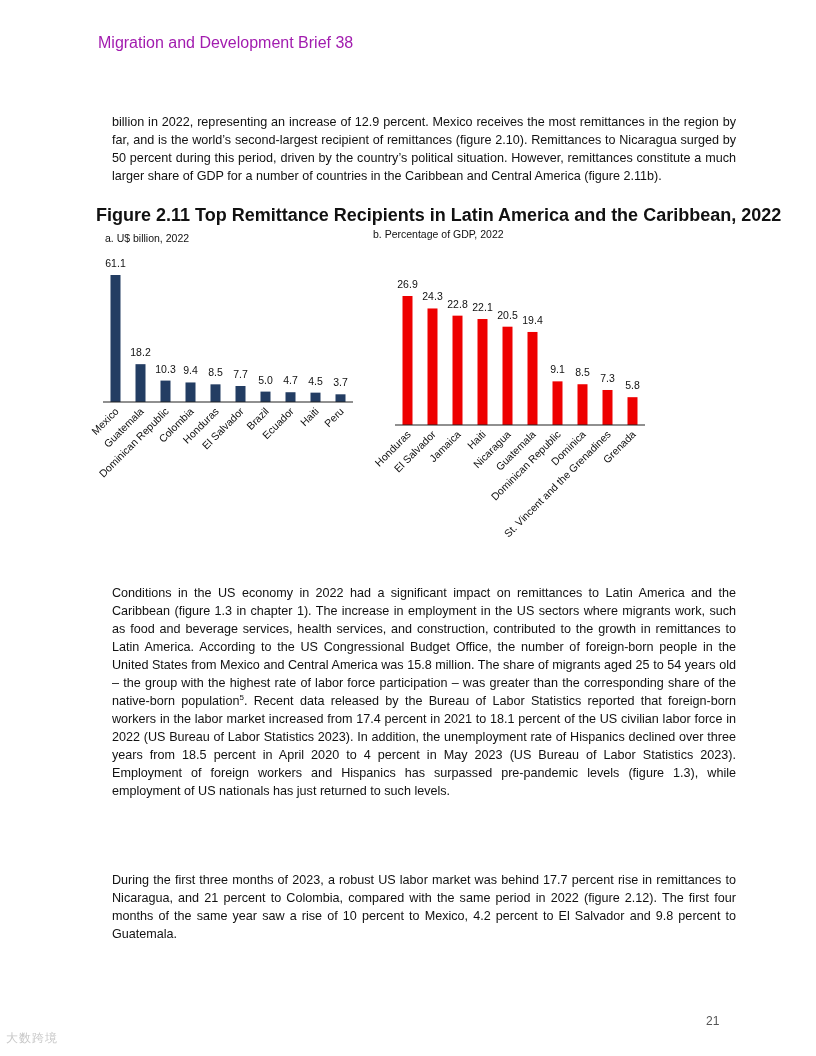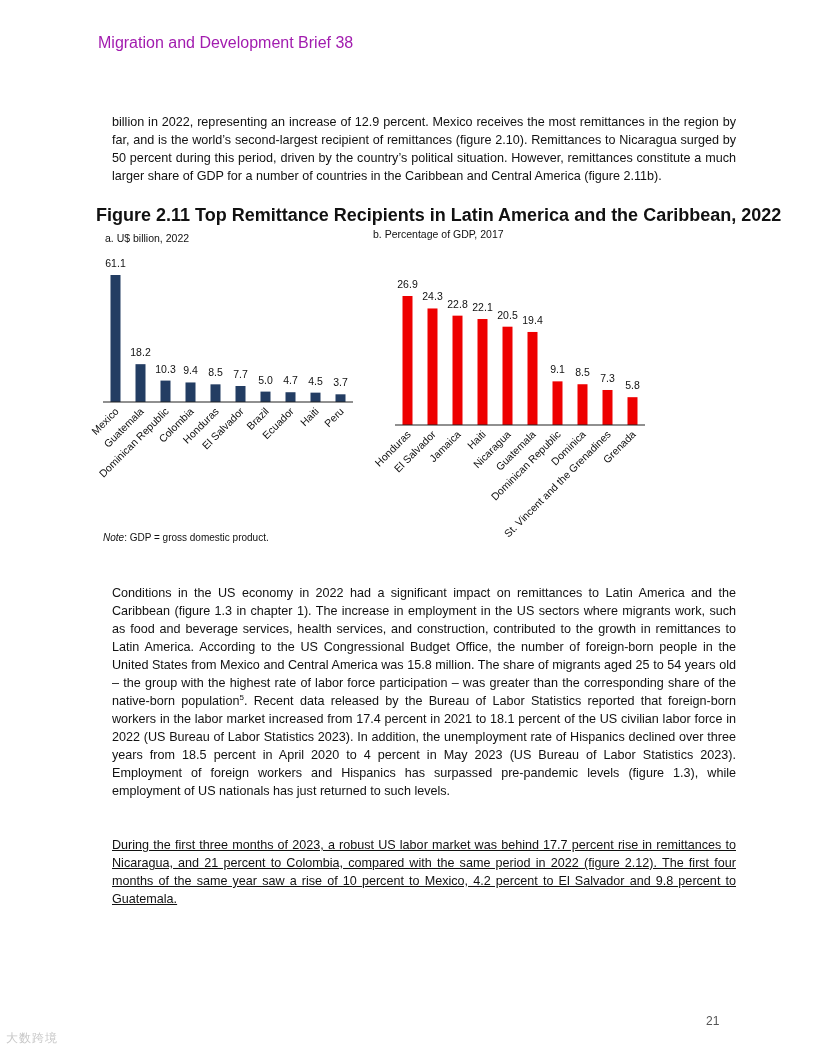--- a/index.html
+++ b/index.html
@@ -22,21 +22,21 @@
 </head>
 <body>
 
 <div class="running-head">Migration and Development Brief 38</div>
 
 <p class="para" style="top:97px;">billion in 2022, representing an increase of 12.9 percent. Mexico receives the most remittances in the region by far, and is the world’s second-largest recipient of remittances (figure 2.10). Remittances to Nicaragua surged by 50 percent during this period, driven by the country’s political situation. However, remittances constitute a much larger share of GDP for a number of countries in the Caribbean and Central America (figure 2.11b).</p>
 
 <div class="fig-title">Figure 2.11 Top Remittance Recipients in Latin America and the Caribbean, 2022</div>
 
 <div class="panel-label" style="left:105px; top:232px;">a. U$ billion, 2022</div>
-<div class="panel-label" style="left:373px; top:228px;">b. Percentage of GDP, 2017</div>
+<div class="panel-label" style="left:373px; top:228px;">b. Percentage of GDP, 2022</div>
 
 <div class="chart" style="left:0; top:0;">
   <svg id="chart-a" width="816" height="560">
       <rect x="110.5" y="275" width="10" height="127" fill="#233d63"></rect>
       <text x="115.5" y="267" text-anchor="middle" class="bar-val">61.1</text>
       <text x="119.5" y="412" text-anchor="end" class="cat-label" transform="rotate(-45 119.5 412)">Mexico</text>
       <rect x="135.5" y="364.17021276595744" width="10" height="37.82978723404255" fill="#233d63"></rect>
       <text x="140.5" y="356.17021276595744" text-anchor="middle" class="bar-val">18.2</text>
       <text x="144.5" y="412" text-anchor="end" class="cat-label" transform="rotate(-45 144.5 412)">Guatemala</text>
       <rect x="160.5" y="380.5908346972177" width="10" height="21.409165302782323" fill="#233d63"></rect>
@@ -96,21 +96,20 @@
       <text x="607.5" y="353.9925650557621" text-anchor="middle" class="bar-val">7.3</text>
       <text x="611.5" y="407" text-anchor="end" class="cat-label" transform="rotate(-45 611.5 407)">St. Vincent and the Grenadines</text>
       <rect x="627.5" y="369.18587360594796" width="10" height="27.814126394052046" fill="#ee0000"></rect>
       <text x="632.5" y="361.18587360594796" text-anchor="middle" class="bar-val">5.8</text>
       <text x="636.5" y="407" text-anchor="end" class="cat-label" transform="rotate(-45 636.5 407)">Grenada</text>
       <line x1="395" y1="397" x2="645" y2="397" stroke="#222" stroke-width="1.2"></line>
     </svg>
 </div>
 
 <div class="sources">
-  <div><i>Note</i><span>: GDP = gross domestic product.</span></div>
 </div>
 
 <p class="para" style="top:568px;"><span>Conditions in the US economy in 2022 had a significant impact on remittances to Latin America and the Caribbean (figure 1.3 in chapter 1). The increase in employment in the US sectors where migrants work, such as food and beverage services, health services, and construction, contributed to the growth in remittances to Latin America. According to the US Congressional Budget Office, the number of foreign-born people in the United States from Mexico and Central America was 15.8 million. The share of migrants aged 25 to 54 years old – the group with the highest rate of labor force participation – was greater than the corresponding share of the native-born population</span><sup>5</sup><span>. Recent data released by the Bureau of Labor Statistics reported that foreign-born workers in the labor market increased from 17.4 percent in 2021 to 18.1 percent of the US civilian labor force in 2022 (US Bureau of Labor Statistics 2023). In addition, the unemployment rate of Hispanics declined over three years from 18.5 percent in April 2020 to 4 percent in May 2023 (US Bureau of Labor Statistics 2023). Employment of foreign workers and Hispanics has surpassed pre-pandemic levels (figure 1.3), while employment of US nationals has just returned to such levels.</span></p>
 
-<p class="para" style="top:820px;text-decoration:underline;">During the first three months of 2023, a robust US labor market was behind 17.7 percent rise in remittances to Nicaragua, and 21 percent to Colombia, compared with the same period in 2022 (figure 2.12). The first four months of the same year saw a rise of 10 percent to Mexico, 4.2 percent to El Salvador and 9.8 percent to Guatemala.</p>
+<p class="para" style="top:855px;">During the first three months of 2023, a robust US labor market was behind 17.7 percent rise in remittances to Nicaragua, and 21 percent to Colombia, compared with the same period in 2022 (figure 2.12). The first four months of the same year saw a rise of 10 percent to Mexico, 4.2 percent to El Salvador and 9.8 percent to Guatemala.</p>
 
 <div class="page-num">21</div>
 <div class="watermark">大数跨境</div>
 
 </body></html>

